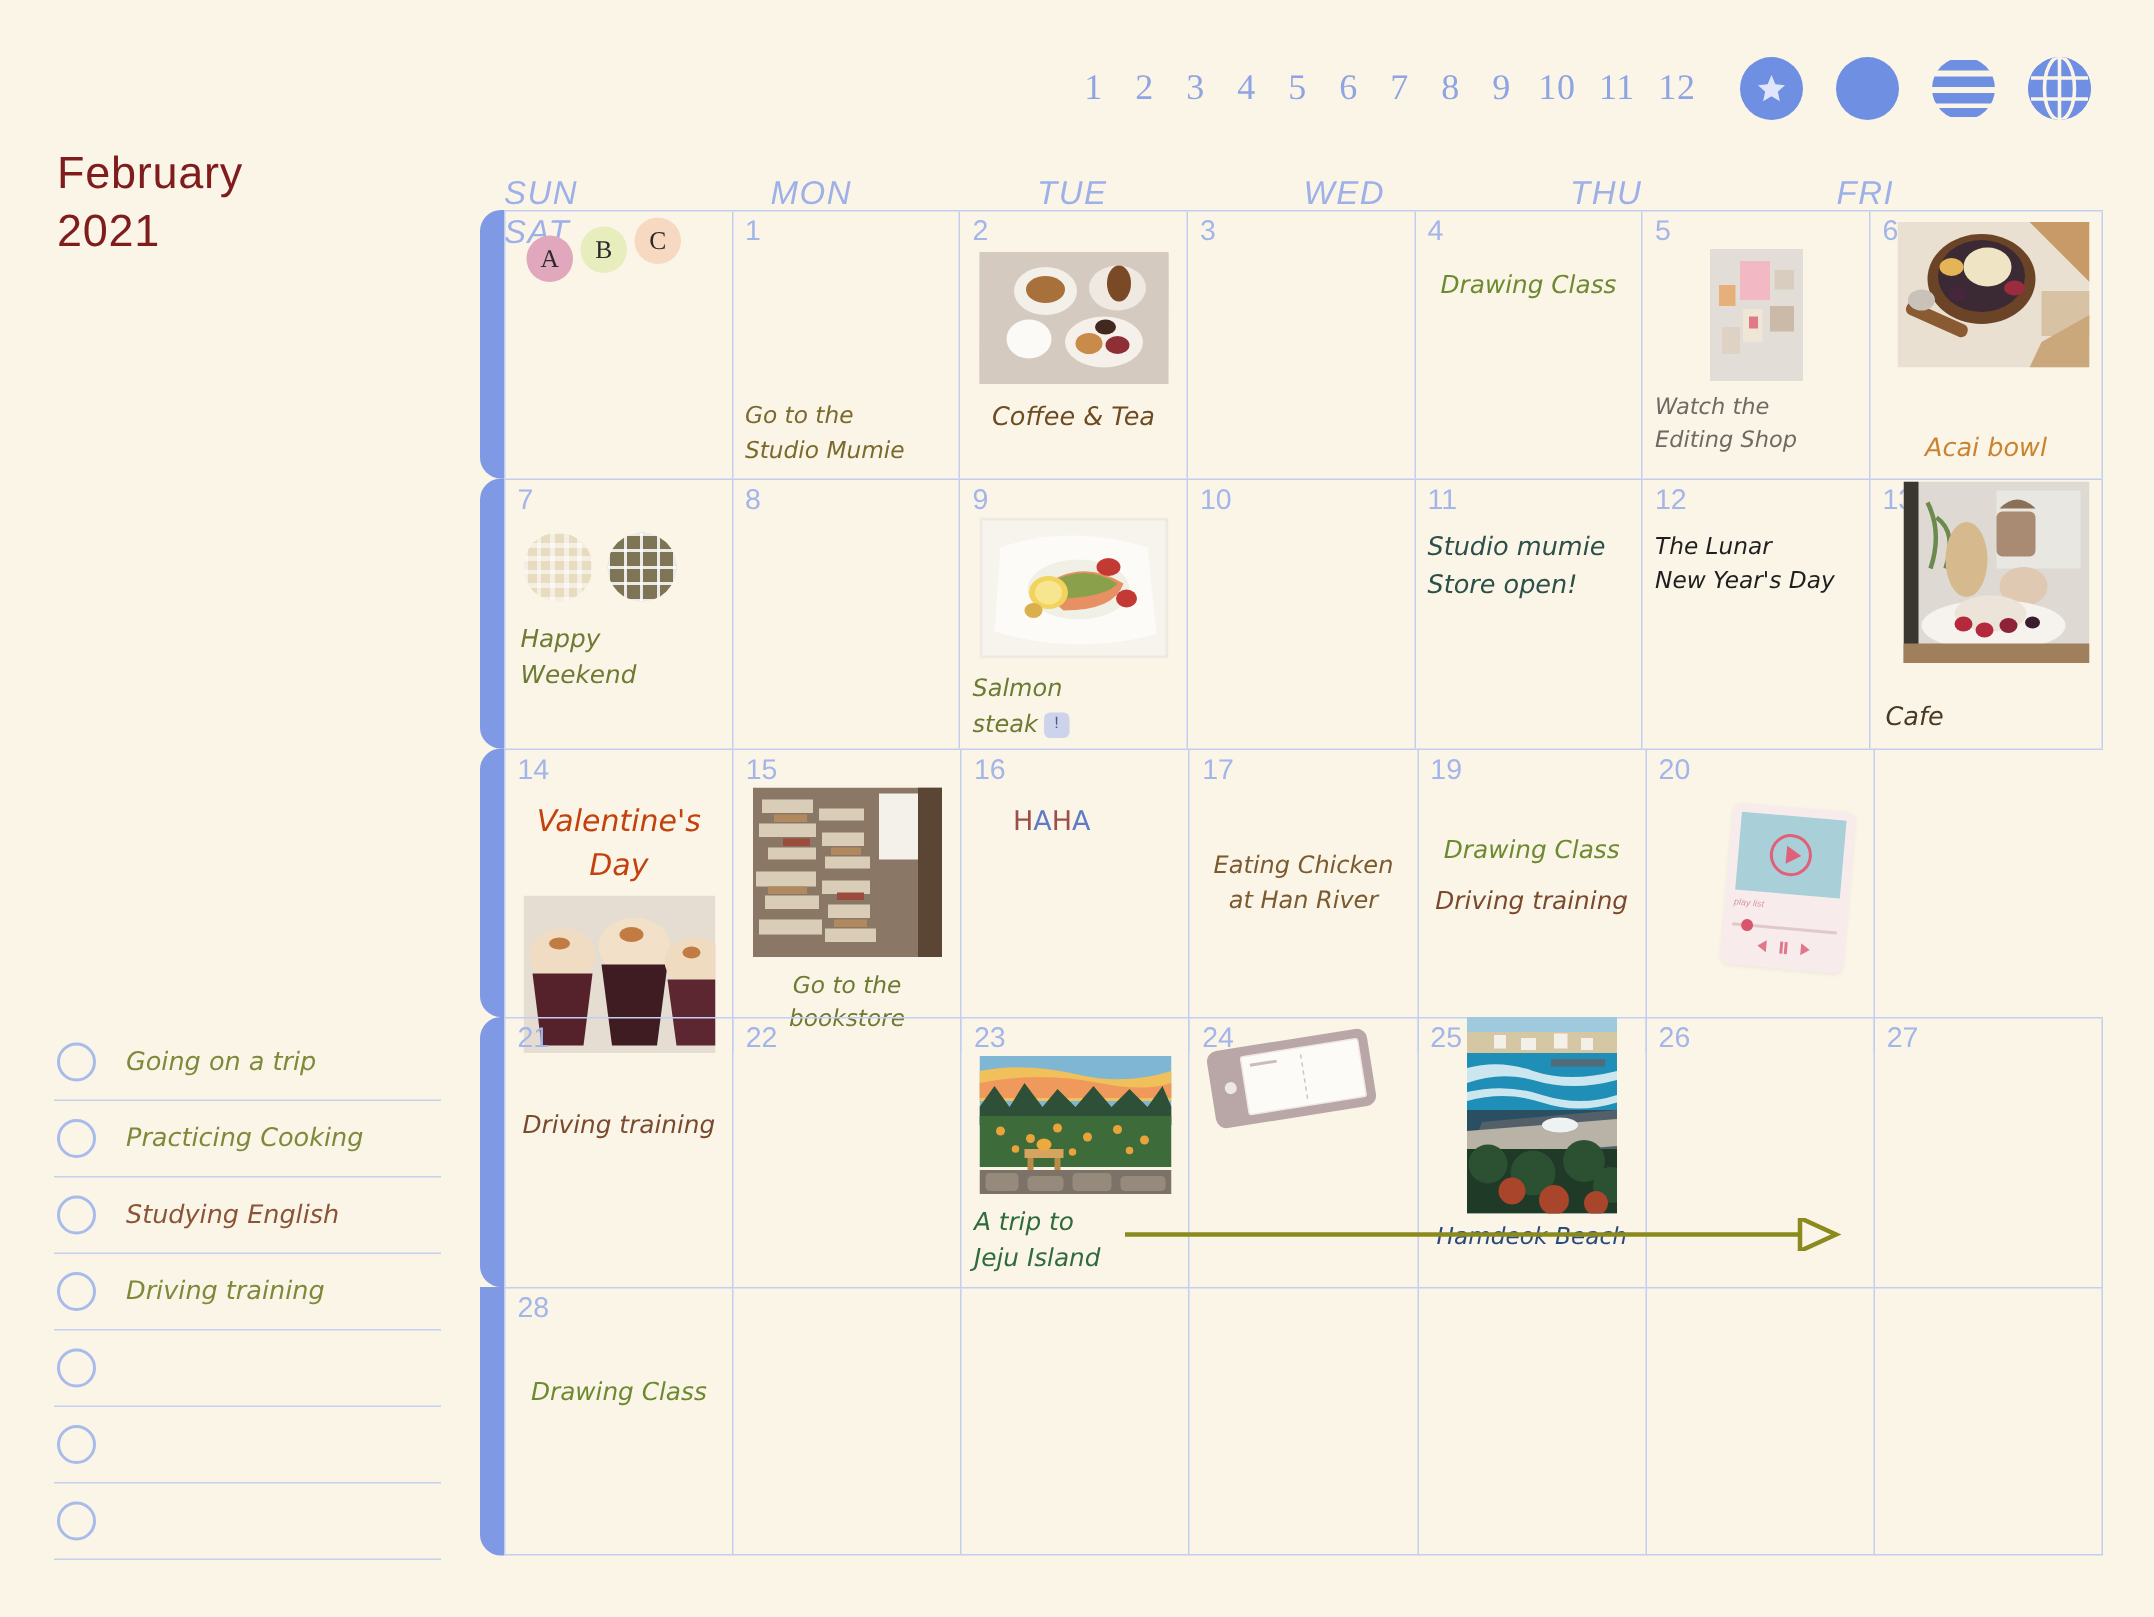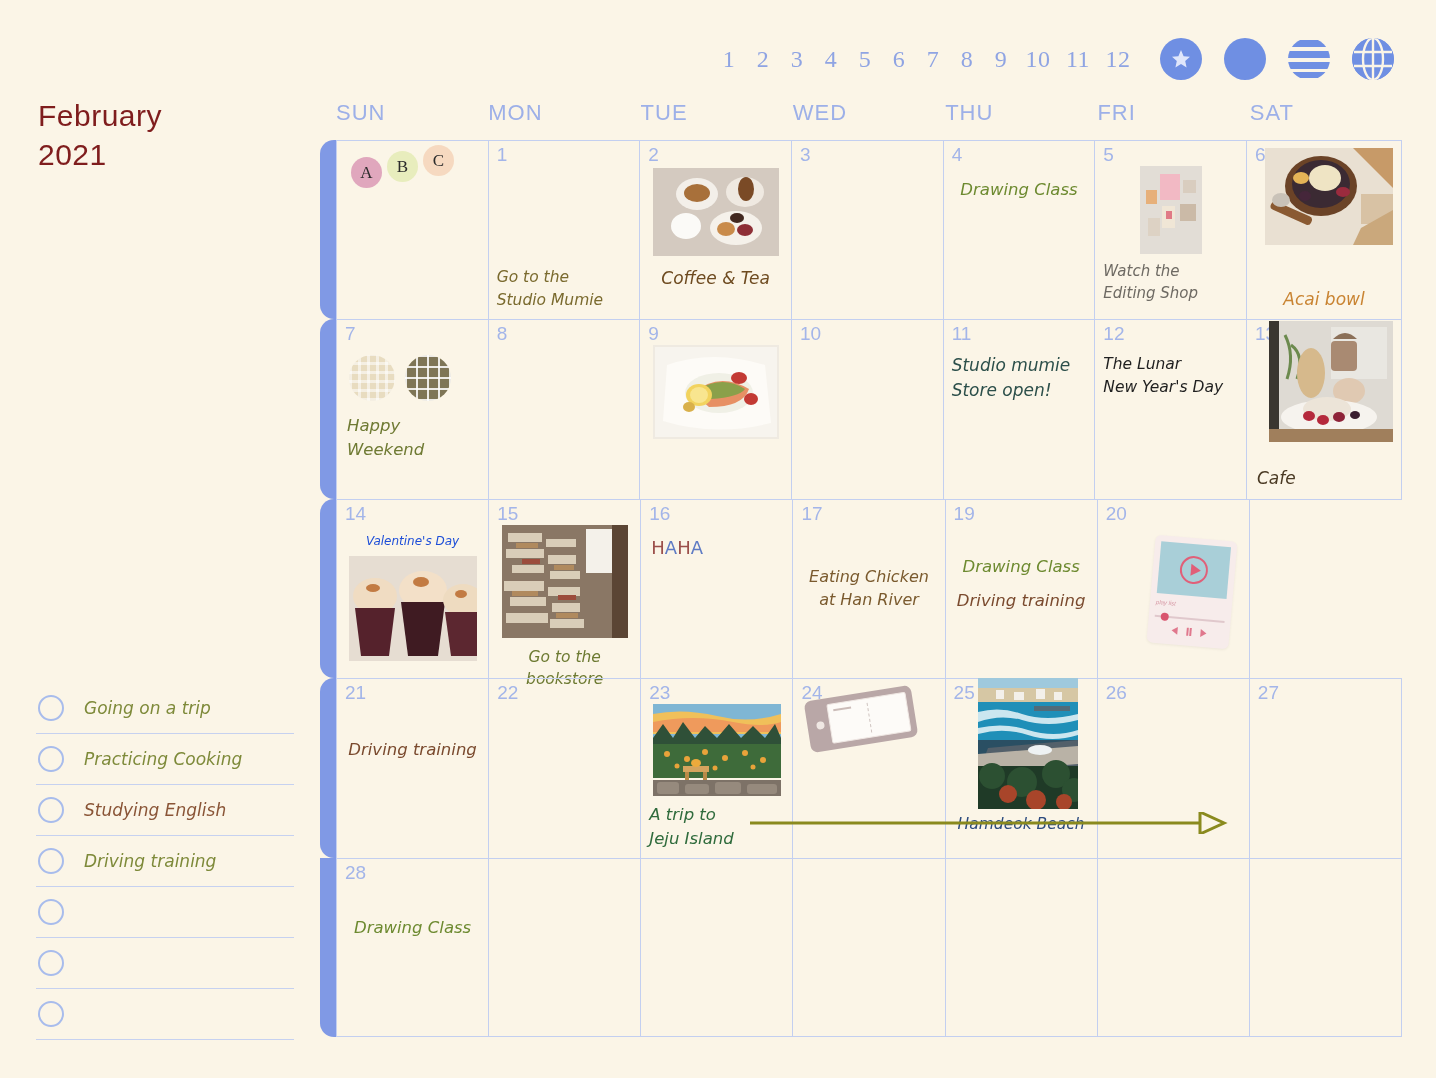--- a/index.html
+++ b/index.html
@@ -83,24 +83,25 @@
   .check-label {
     margin-left: 20px;
     font-size: 17px;
     font-family: "DejaVu Sans", sans-serif;
     font-style: italic;
   }
 
   
   #weekdays {
     position: absolute;
-    left: 336px; top: 100px;
+    left: 336px; top: 116px;
     width: 1066px;
     display: grid;
-    grid-template-columns: repeat(7, 1fr);
+    grid-template-columns: repeat(6, 1fr);
+    font-style: italic;
   }
   .weekday {
     font-size: 22px;
     color: #9db0e8;
     letter-spacing: 1px;
     font-weight: 300;
   }
 
   #grid {
     position: absolute;
@@ -453,20 +454,22 @@
             <ellipse cx="66" cy="48" rx="34" ry="20" fill="#f0f0e6"></ellipse>
             <path d="M40,48 Q66,26 96,44 Q90,62 56,62 Z" fill="#e79064"></path>
             <path d="M46,44 Q70,30 92,44 Q86,52 58,54 Z" fill="#8aa04a"></path>
             <ellipse cx="46" cy="50" rx="13" ry="11" fill="#f2d35e"></ellipse>
             <ellipse cx="46" cy="50" rx="9" ry="8" fill="#f8e58f"></ellipse>
             <ellipse cx="86" cy="33" rx="8" ry="6" fill="#c33a34"></ellipse>
             <ellipse cx="98" cy="54" rx="7" ry="6" fill="#c33a34"></ellipse>
             <ellipse cx="36" cy="62" rx="6" ry="5" fill="#d9b04a"></ellipse>
           </svg>
         </div>
+        <div class="ev" style="color:#6d7a32;margin-top:8px;font-size:16px"><span>Salmon
+steak</span><span class="badge-excl">!</span></div>
       </div>
 
       <div class="cell">
         <div class="daynum">10</div>
       </div>
 
       <div class="cell">
         <div class="daynum">11</div>
         <div class="ev" style="color:#2c4f4a;margin-top:10px;font-size:17px">Studio mumie
 Store open!</div>
@@ -503,21 +506,21 @@
         <div class="ev" style="color:#4a3a24;position:absolute;left:10px;bottom:8px;font-size:17px">Cafe</div>
       </div>
     </div>
   </div>
 
   <div class="week">
     <div class="week-tab"></div>
     <div class="cells">
       <div class="cell">
         <div class="daynum">14</div>
-        <div class="ev ev-centered" style="color:#1d4ed8;margin-top:10px;font-size:12px">Valentine's Day</div>
+        <div class="ev ev-centered" style="color:#c2410c;margin-top:10px;font-size:20px">Valentine's Day</div>
         <div class="photo" style="width:128px;height:105px;margin:6px auto 0">
           <svg viewBox="0 0 128 105" style="width:100%;height:100%;display:block">
             <rect width="128" height="105" fill="#e6ddd2"></rect>
             <g>
               <ellipse cx="26" cy="40" rx="22" ry="18" fill="#f0dcc2"></ellipse>
               <path d="M6,52 L46,52 L40,100 L12,100 Z" fill="#55222c"></path>
               <ellipse cx="74" cy="34" rx="24" ry="19" fill="#f3e0c8"></ellipse>
               <path d="M52,46 L96,46 L89,100 L59,100 Z" fill="#3f1b22"></path>
               <ellipse cx="114" cy="44" rx="20" ry="16" fill="#eedbc0"></ellipse>
               <path d="M96,56 L128,56 L128,100 L102,100 Z" fill="#5c2730"></path>
@@ -560,21 +563,21 @@
                 <rect x="20" y="34" width="18" height="5"></rect>
                 <rect x="56" y="70" width="18" height="5"></rect>
               </g>
           </svg>
         </div>
         <div class="ev ev-centered" style="color:#6d7a32;margin-top:8px;font-size:15.5px">Go to the bookstore</div>
       </div>
 
       <div class="cell">
         <div class="daynum">16</div>
-        <div class="haha" style="margin-top:14px;margin-left:2px">
+        <div class="haha" style="margin-top:14px;margin-left:26px">
           <span style="color:#9b4f4a">H</span><span style="color:#5f7bc4">A</span><span style="color:#9b4f4a">H</span><span style="color:#5f7bc4">A</span>
         </div>
       </div>
 
       <div class="cell">
         <div class="daynum">17</div>
         <div class="ev ev-centered" style="color:#7a5a2e;margin-top:42px;font-size:16px">Eating Chicken
 at Han River</div>
       </div>
 

